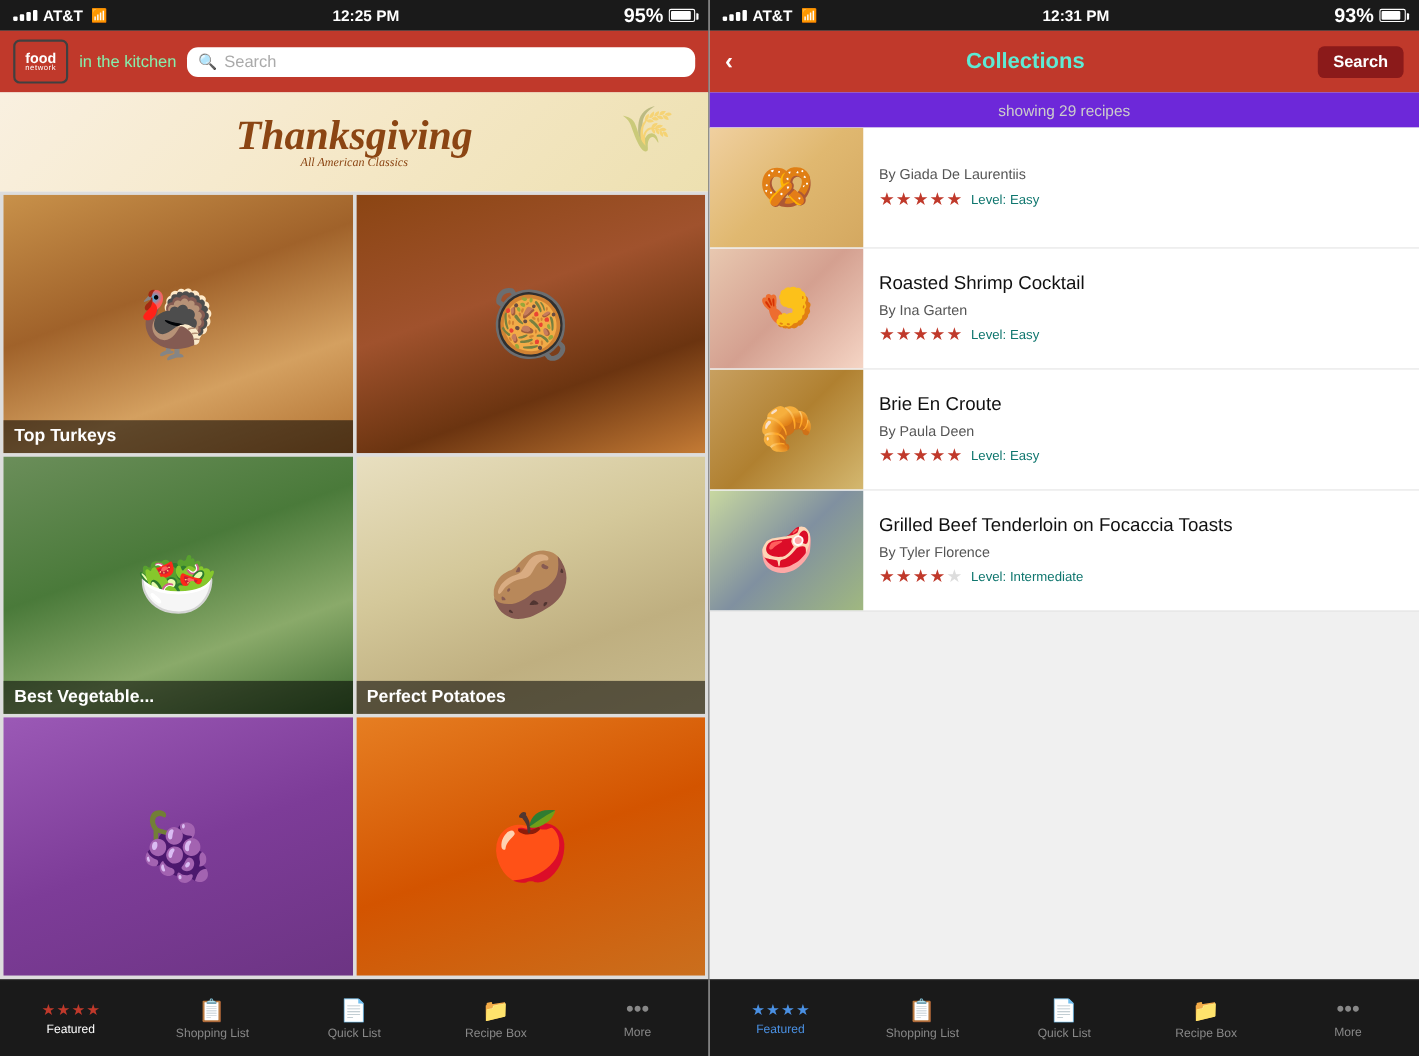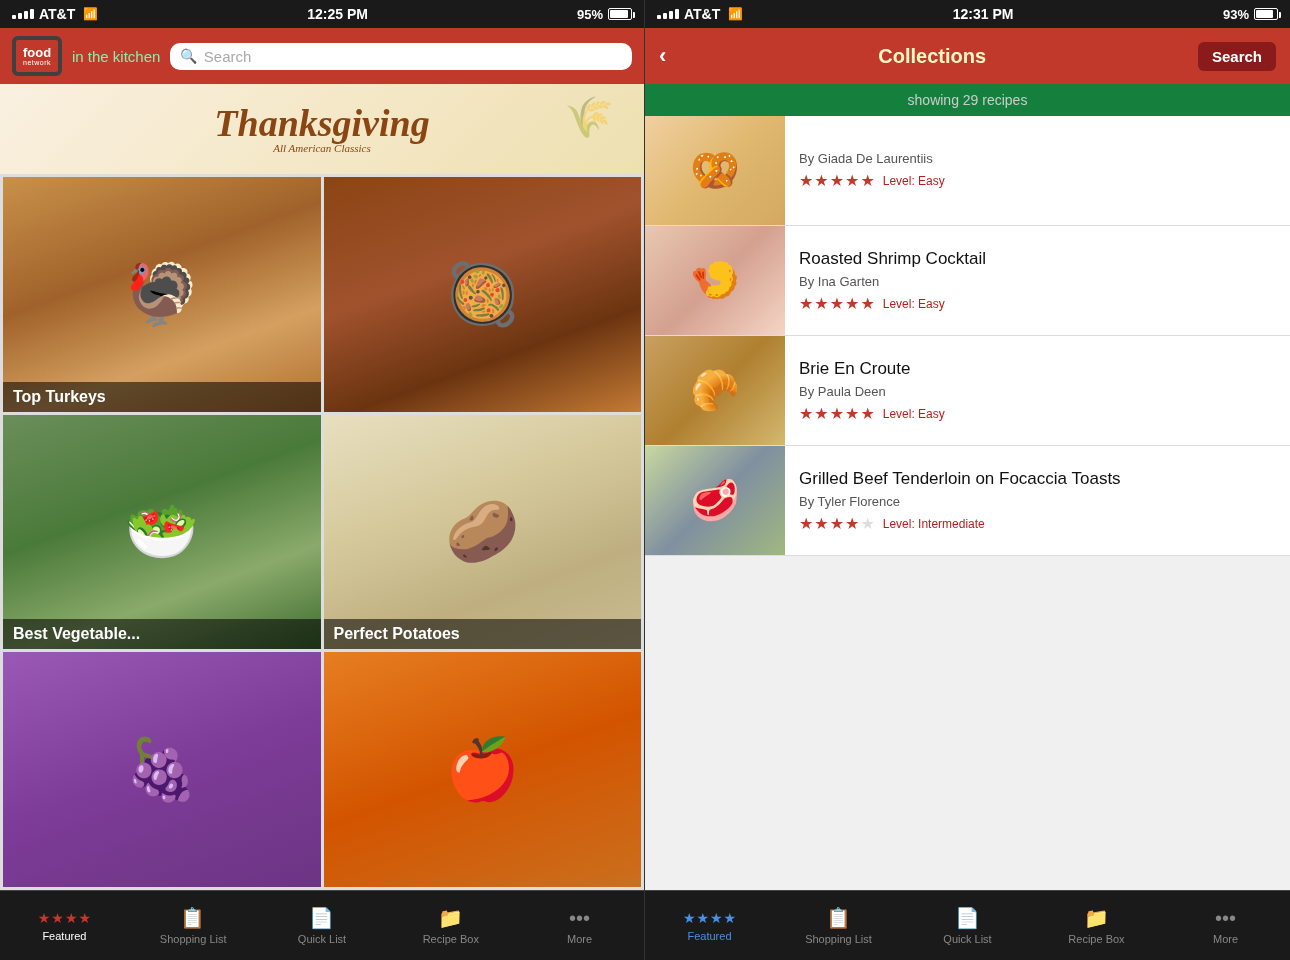--- a/index.html
+++ b/index.html
@@ -44,21 +44,21 @@
     .status-signal span {
       background: #fff;
       width: 4px;
       display: inline-block;
       border-radius: 1px;
     }
     .status-wifi {
       font-size: 12px;
       margin-left: 3px;
     }
-    .status-right { display: flex; align-items: center; gap: 5px; font-size: 13px; }
+    .status-right { display: flex; align-items: center; gap: 5px; font-size: 18px; }
     .battery {
       display: inline-flex;
       align-items: center;
       border: 1.5px solid #fff;
       border-radius: 2px;
       width: 24px;
       height: 12px;
       padding: 1px;
       position: relative;
     }
@@ -84,21 +84,21 @@
       padding: 8px 12px;
       display: flex;
       align-items: center;
       gap: 10px;
       height: 56px;
     }
     .food-network-logo {
       width: 50px;
       height: 40px;
       background: #c0392b;
-      border: 4px solid #404040;
+      border: 2px solid #404040;
       border-radius: 6px;
       display: flex;
       flex-direction: column;
       align-items: center;
       justify-content: center;
       flex-shrink: 0;
     }
     .logo-food {
       color: #fff;
       font-size: 13px;
@@ -296,35 +296,35 @@
       justify-content: space-between;
       padding: 8px 14px;
       height: 56px;
     }
     .back-btn {
       color: #fff;
       font-size: 22px;
       font-weight: bold;
     }
     .collections-title {
-      color: #fef9c3;
+      color: #5eead4;
       font-size: 20px;
       font-weight: 700;
     }
     .search-btn {
       background: #8B1A1A;
       color: #fff;
       font-size: 15px;
       font-weight: 600;
       padding: 6px 14px;
       border-radius: 6px;
     }
 
     .recipes-count-bar {
-      background: #15803d;
+      background: #6d28d9;
       color: #ccc;
       text-align: center;
       padding: 8px;
       font-size: 14px;
     }
 
     
     .recipe-list {
       flex: 1;
       overflow-y: auto;
@@ -365,21 +365,21 @@
       align-items: center;
       gap: 8px;
     }
     .stars-row {
       display: flex;
       gap: 1px;
     }
     .star { color: #c0392b; font-size: 16px; }
     .star-half { color: #c0392b; font-size: 16px; }
     .star-empty { color: #ddd; font-size: 16px; }
-    .level-label { font-size: 12px; color: #b91c1c; }
+    .level-label { font-size: 12px; color: #0f766e; }
 
     
     .thumb-crackers {
       background: linear-gradient(135deg, #f0d0a0 0%, #e0b870 50%, #d4a860 100%);
       width: 100%;
       height: 100%;
       display: flex;
       align-items: center;
       justify-content: center;
       font-size: 40px;

